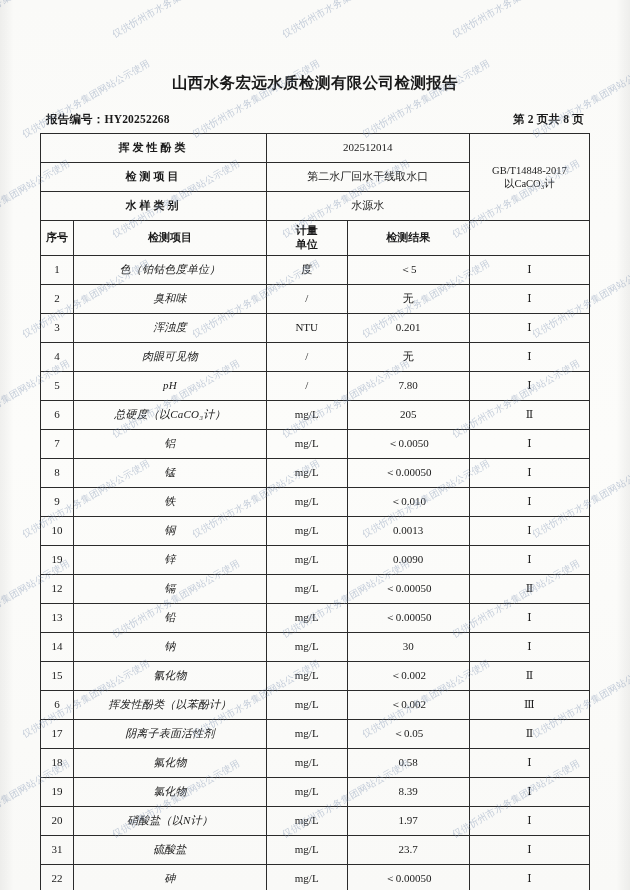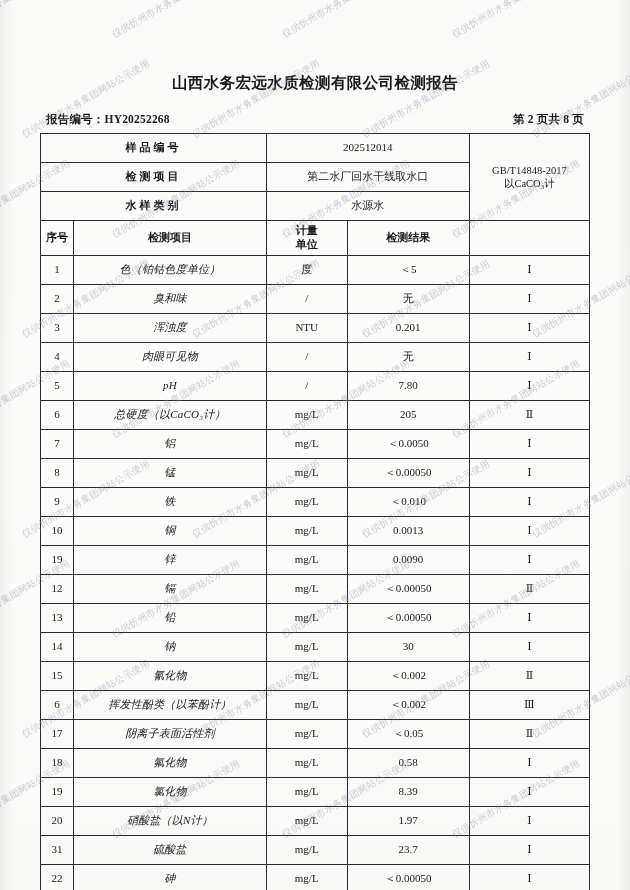--- a/index.html
+++ b/index.html
@@ -140,21 +140,21 @@
       <colgroup>
         <col class="col-no">
         <col class="col-item">
         <col class="col-unit">
         <col class="col-result">
         <col class="col-std">
       </colgroup>
       <tbody>
 
         <tr>
-          <td colspan="2" class="label-cell">样品编号</td>
+          <td colspan="2" class="label-cell">挥发性酚类</td>
           <td colspan="2">202512014</td>
           <td rowspan="3" class="std-cell">
             <div>GB/T14848-2017</div>
             <div>以CaCO₃计</div>
           </td>
         </tr>
 
         <tr>
           <td colspan="2" class="label-cell">检测项目</td>
           <td colspan="2" class="two-line">第二水厂回水干线取水口</td>

